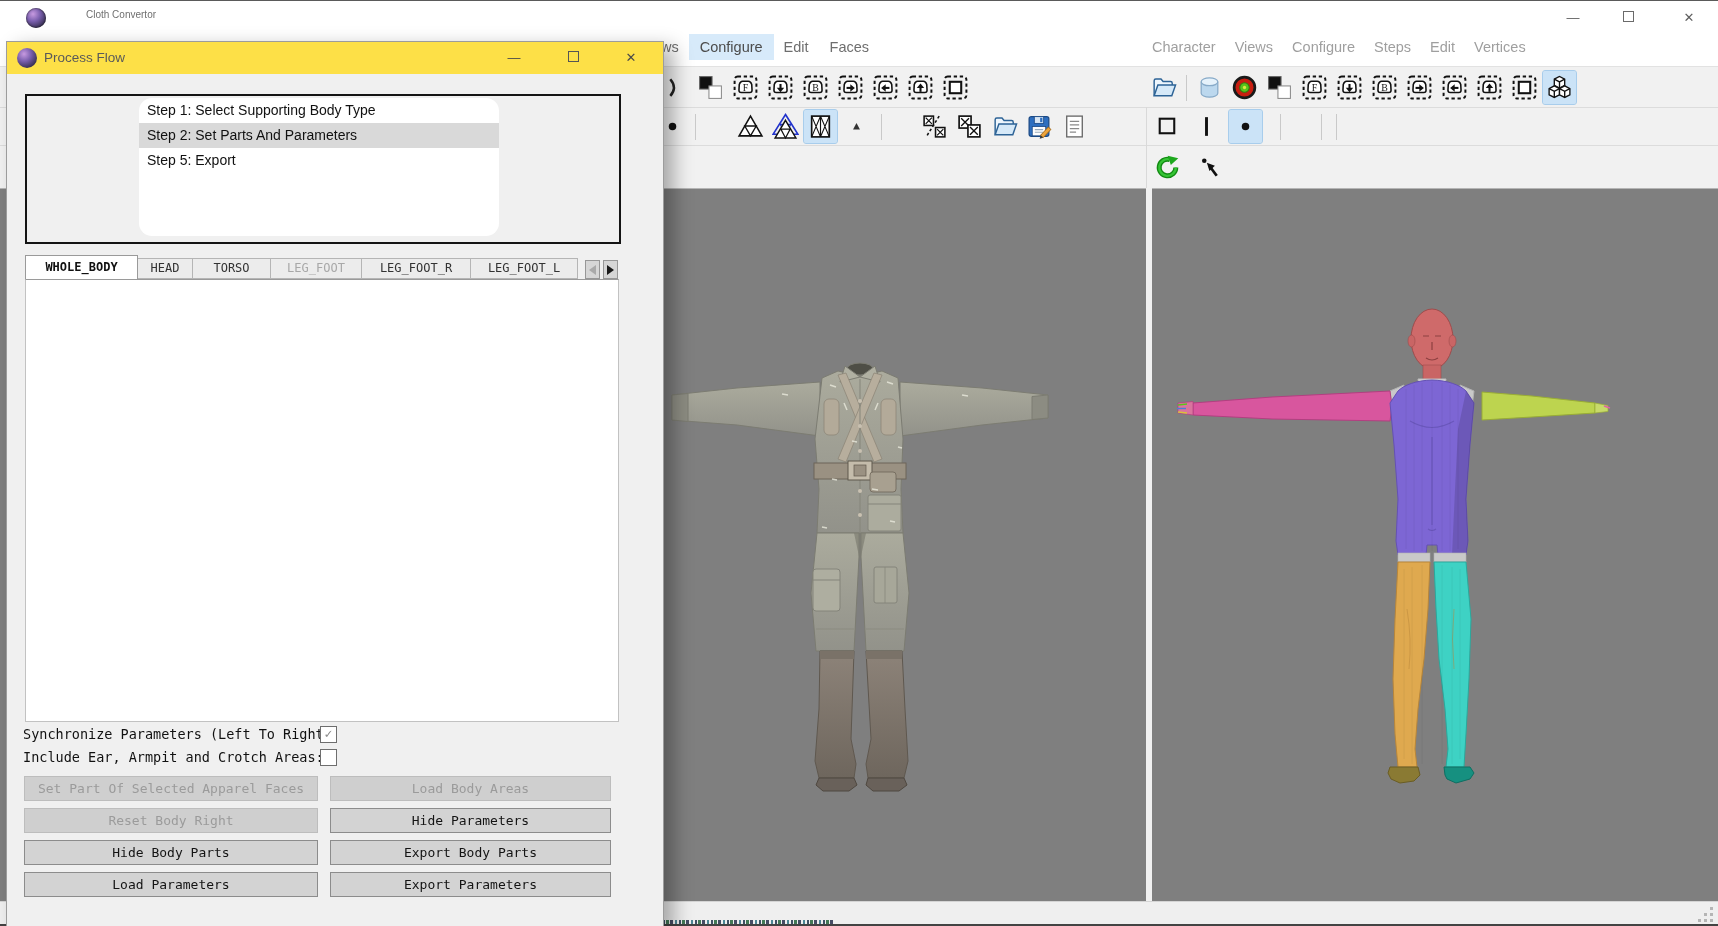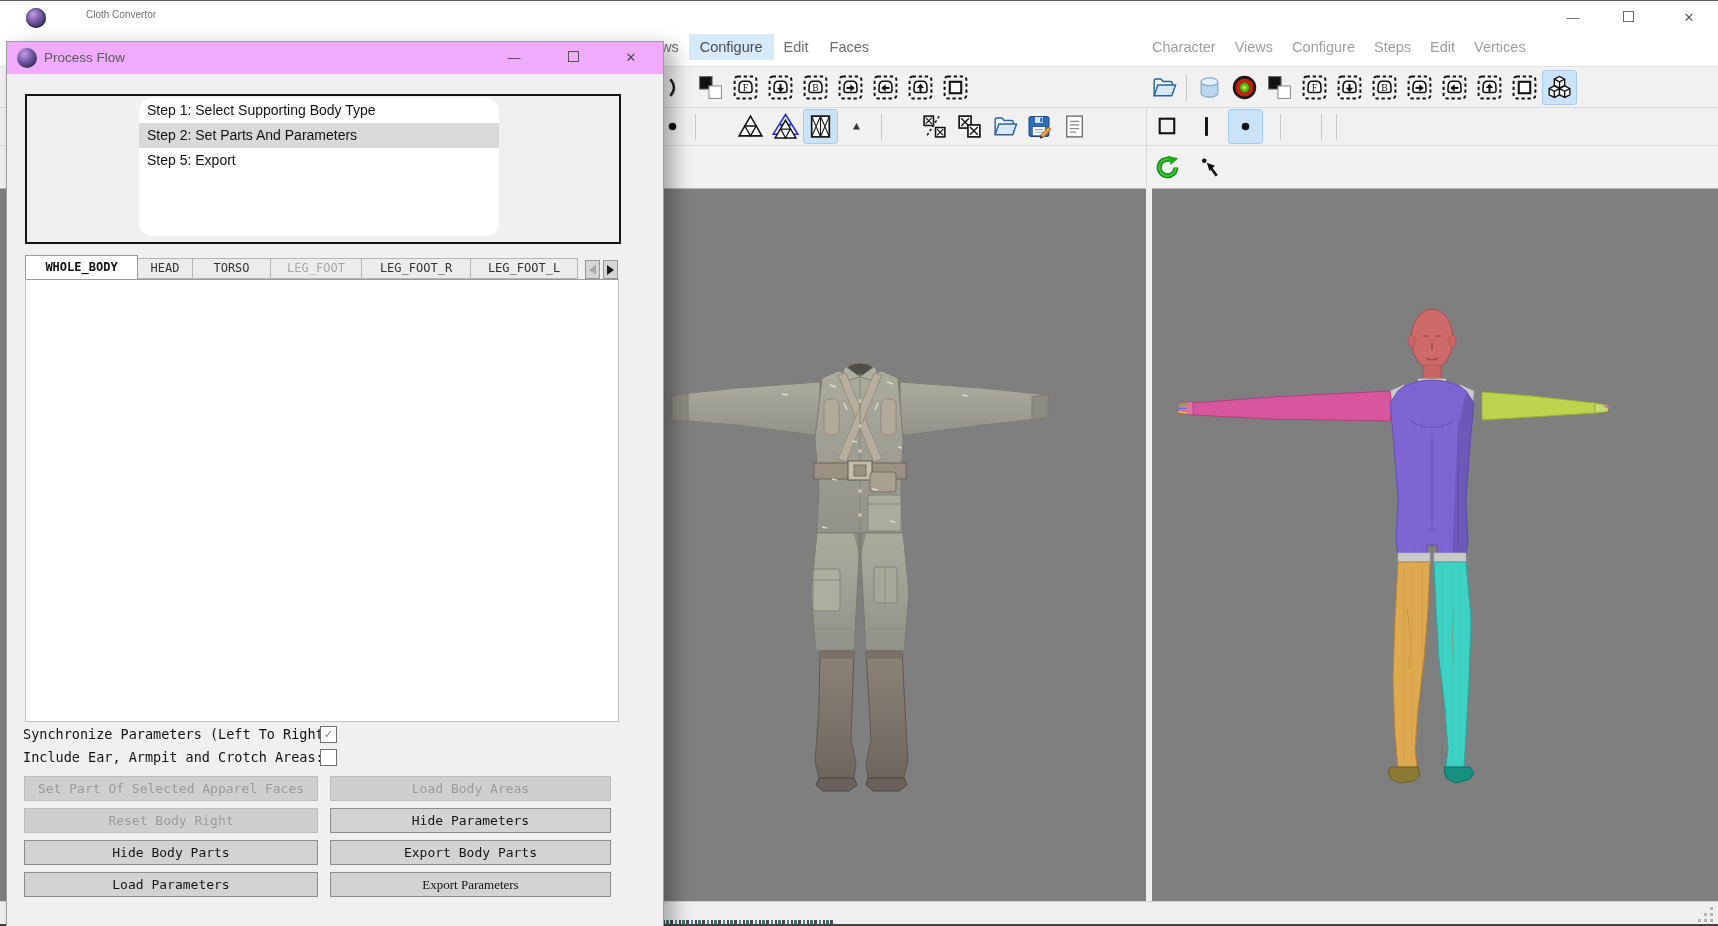--- a/index.html
+++ b/index.html
@@ -43,21 +43,21 @@
   #statusbar{left:0;top:900px;width:1718px;height:23px;background:#efefef;border-top:1px solid #d4d4d4;}
   #status-cliptext{left:663px;top:919px;width:172px;height:7px;opacity:.9;
      background:repeating-linear-gradient(90deg,#2c3e55 0 2px,#efefef 2px 3px,#2f6b45 3px 6px,#efefef 6px 7px,#333a55 7px 10px,#efefef 10px 12px,#3a7a8a 12px 14px,#efefef 14px 16px);}
   #grip{left:1698px;top:906px;width:18px;height:16px;}
   #grip i{position:absolute;width:3px;height:3px;background:#b5b5b5;}
   #frame-bottom{left:0;top:923px;width:1718px;height:3px;background:#434343;}
 
   
   #dialog{left:6px;top:40px;width:656px;height:886px;background:#f0f0f0;border:1px solid #9c9c9c;
           box-shadow:10px 6px 18px rgba(0,0,0,.30);z-index:10;}
-  #dlg-titlebar{left:0;top:0;width:100%;height:32px;background:#f0abfc;}
+  #dlg-titlebar{left:0;top:0;width:100%;height:32px;background:#fde047;}
   #dlg-icon{left:10px;top:6px;width:20px;height:20px;border-radius:50%;
             background:radial-gradient(circle at 35% 30%,#c79ae0 0%,#7a5fae 38%,#3a3156 75%,#23203a 100%);}
   #dlg-title{left:37px;top:8px;font-size:13.5px;color:#5a5a5a;}
   .dctl{top:7px;width:22px;height:18px;text-align:center;color:#4a4a4a;font-size:13px;line-height:18px;}
 
   #steps-box{left:18px;top:52px;width:592px;height:146px;border:2px solid #141414;background:#f0f0f0;}
   #steps-list{position:absolute;left:112px;top:2px;width:360px;height:138px;background:#fff;border-radius:13px;}
   .step-item{height:25px;line-height:25px;padding-left:8px;font-size:14px;color:#111;white-space:nowrap;}
   .step-item.sel{background:#d9d9d9;}
 
@@ -555,17 +555,17 @@
         <div class="abs chkrow" style="top: 707px;"><span>Include Ear, Armpit and Crotch Areas:</span><span class="chkbox"></span></div>
       </div>
     <div id="btn-grid">
         <div class="dlgbtn disabled" style="left: 17px; top: 734px; width: 294px;">Set Part Of Selected Apparel Faces</div>
         <div class="dlgbtn disabled" style="left: 323px; top: 734px; width: 281px;">Load Body Areas</div>
         <div class="dlgbtn disabled" style="left: 17px; top: 766px; width: 294px;">Reset Body Right</div>
         <div class="dlgbtn" style="left: 323px; top: 766px; width: 281px;">Hide Parameters</div>
         <div class="dlgbtn" style="left: 17px; top: 798px; width: 294px;">Hide Body Parts</div>
         <div class="dlgbtn" style="left: 323px; top: 798px; width: 281px;">Export Body Parts</div>
         <div class="dlgbtn" style="left: 17px; top: 830px; width: 294px;">Load Parameters</div>
-        <div class="dlgbtn" style="left: 323px; top: 830px; width: 281px; font-family: Liberation Serif, serif;">Export Parameters</div>
+        <div class="dlgbtn" style="left: 323px; top: 830px; width: 281px;">Export Parameters</div>
       </div>
   </div>
 
 </div>
 
 </body></html>

